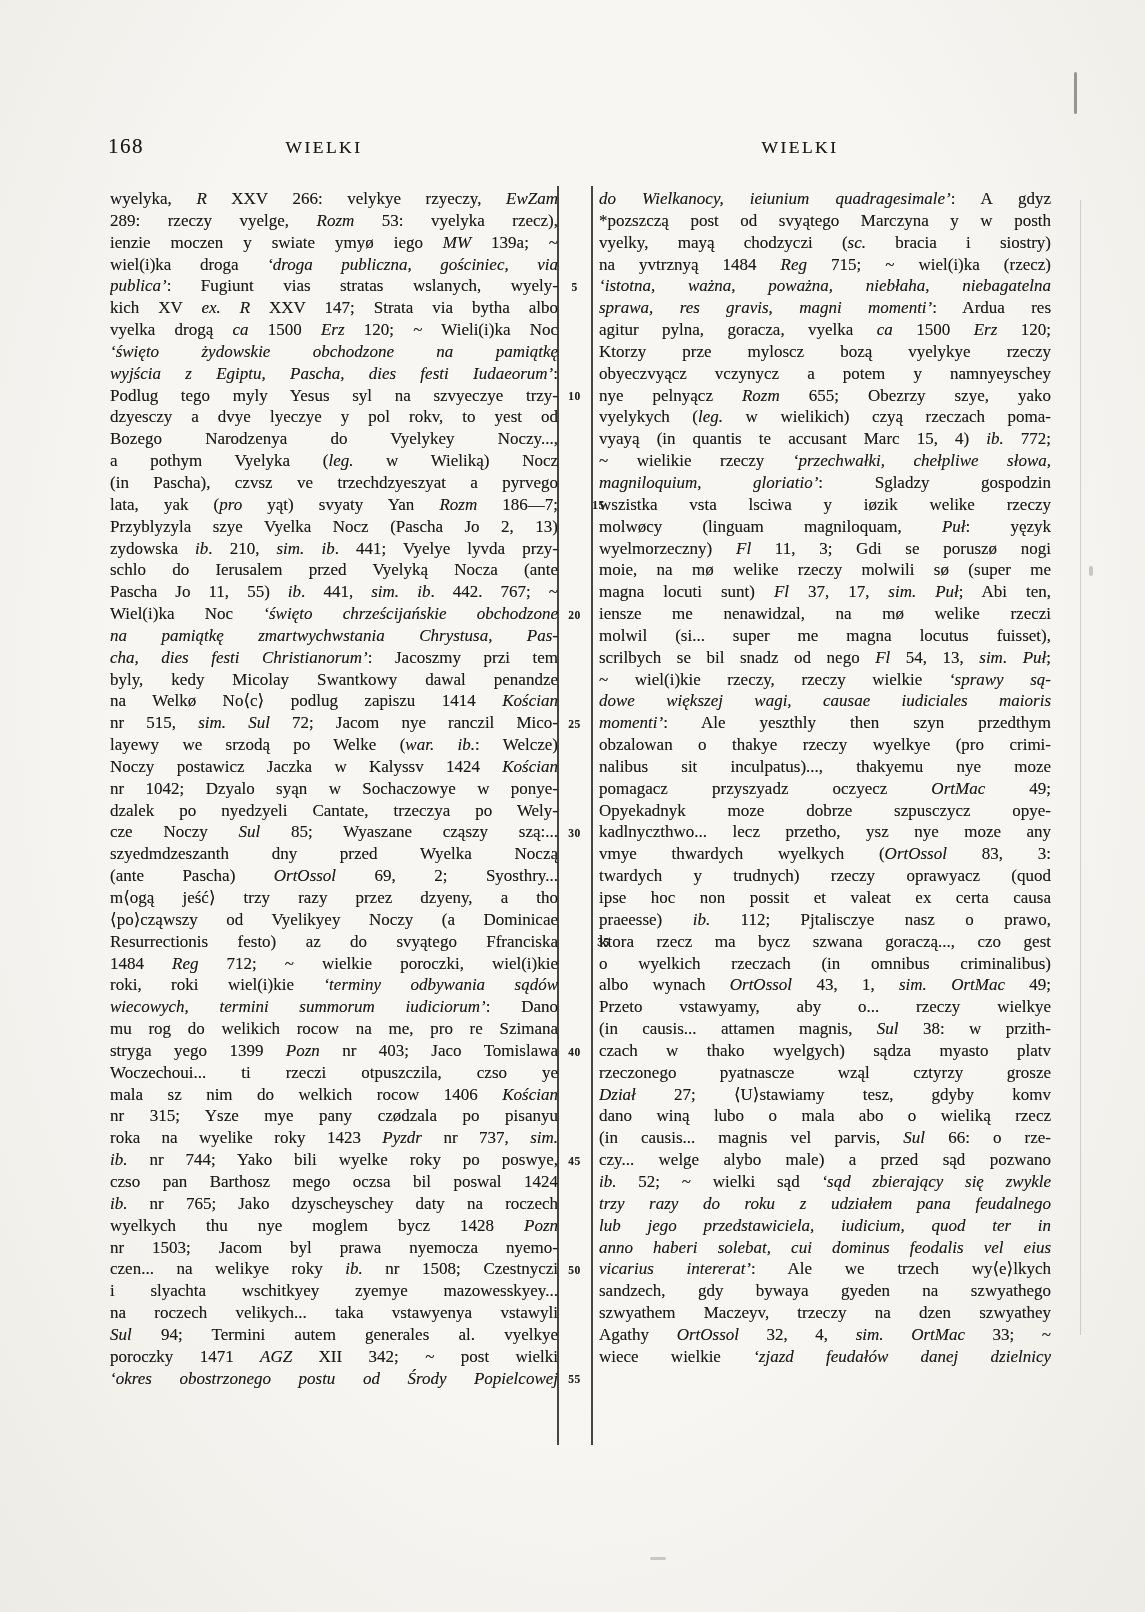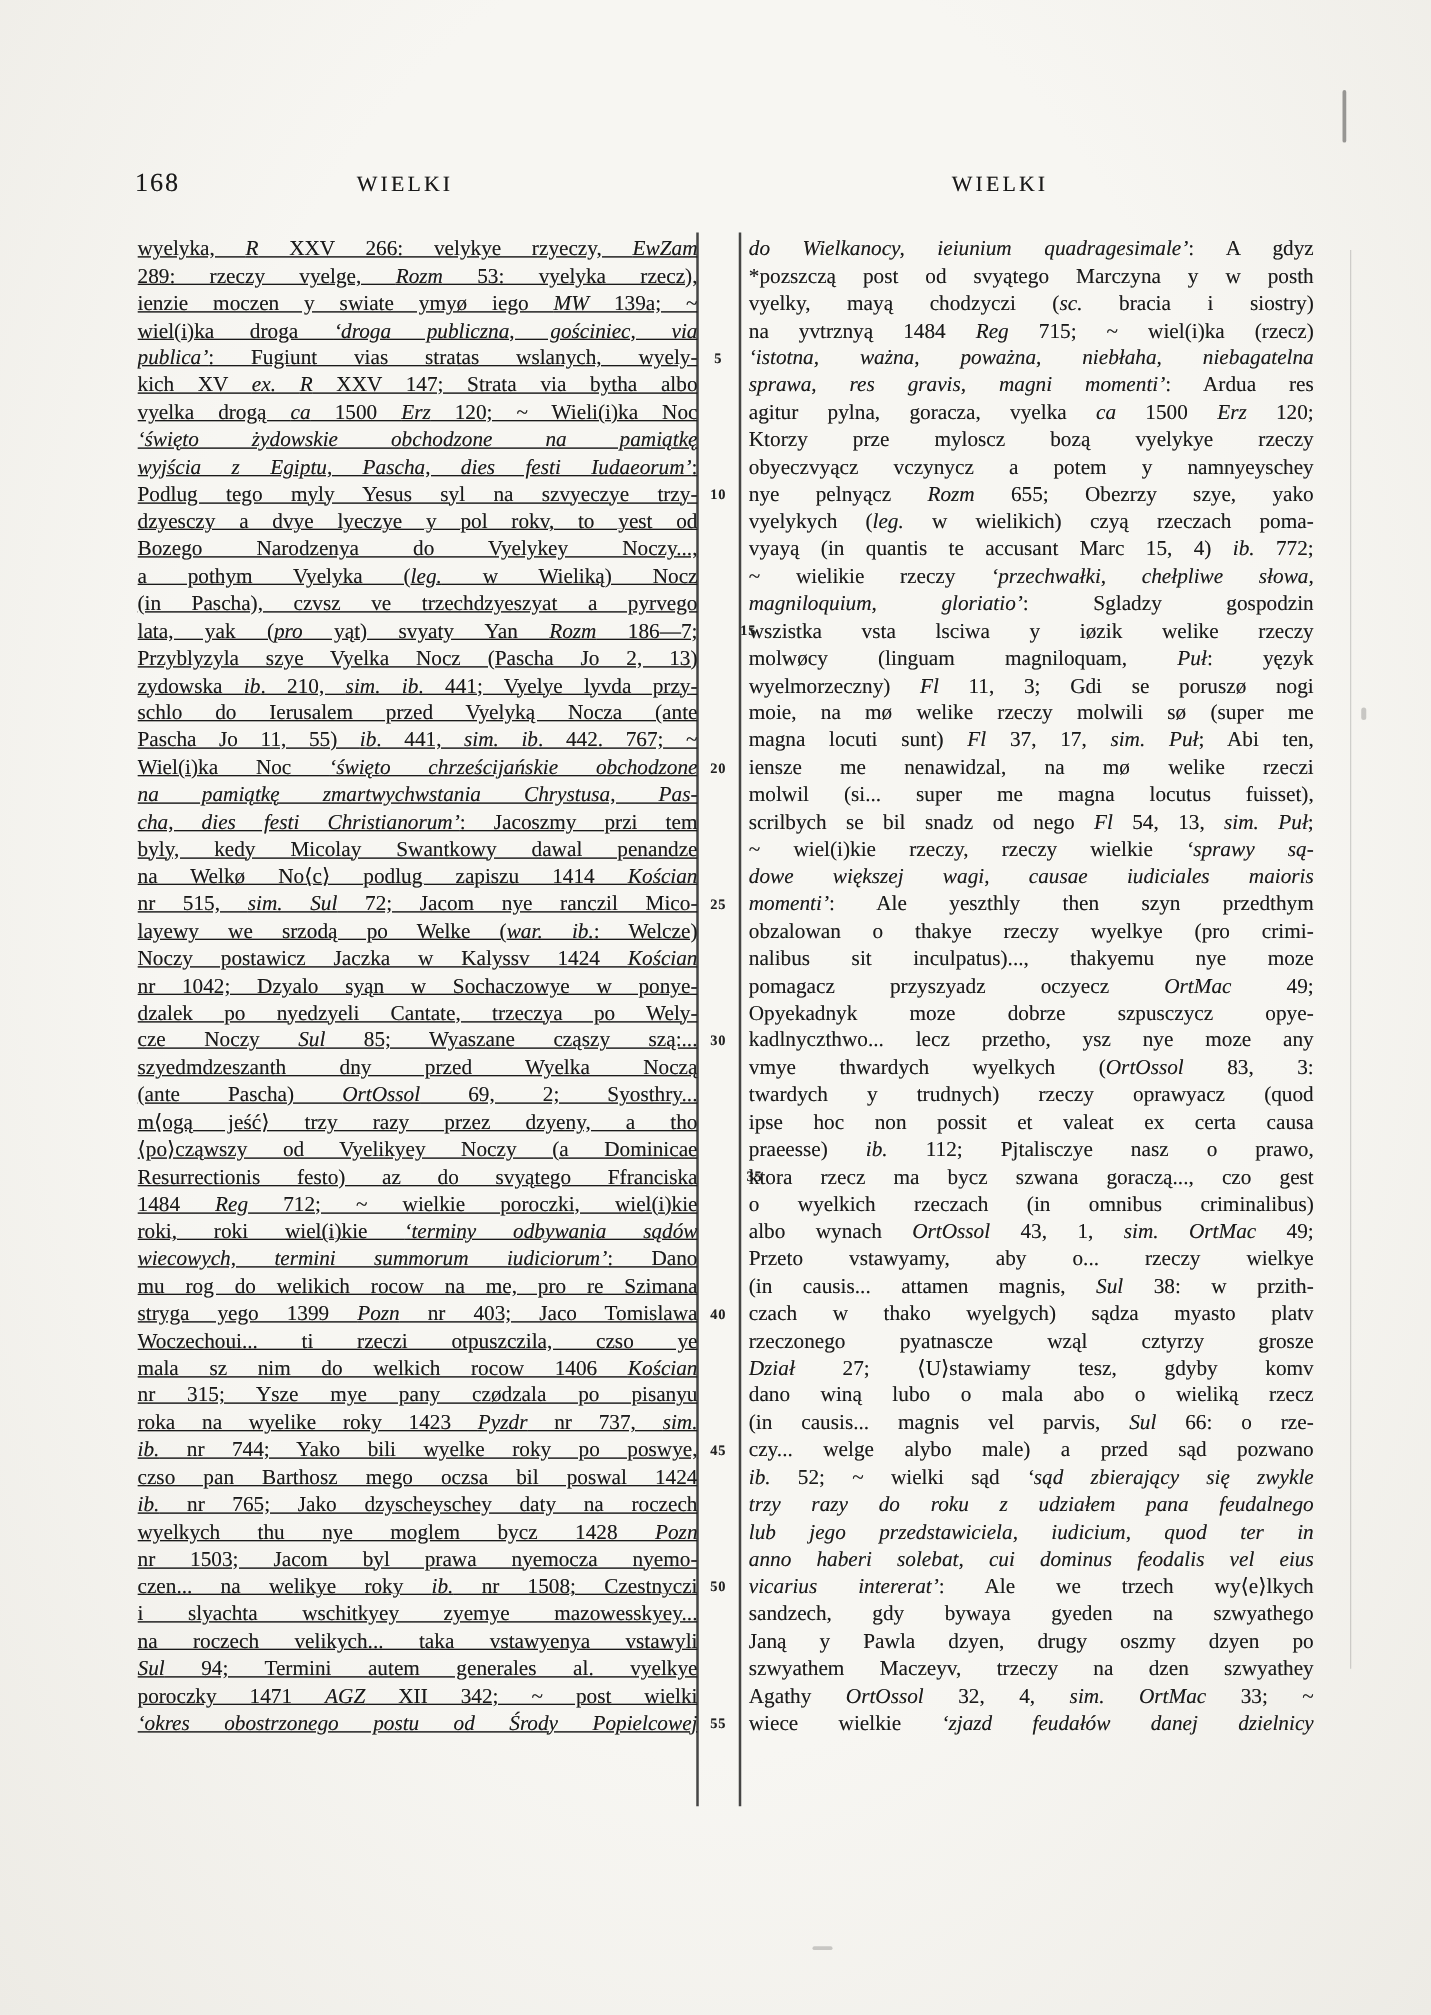--- a/index.html
+++ b/index.html
@@ -17,21 +17,21 @@
     text-align:center;
   }
   .head{
     position:absolute;top:137px;transform:translateX(-50%);
     font-weight:400;font-size:17.5px;letter-spacing:2.5px;
     text-shadow:0 0 .5px rgba(0,0,0,.45);
   }
   .head-left{left:324px;}
   .head-right{left:800px;}
   .col{position:absolute;top:188px;}
-  .col-left{left:110px;width:448px;text-decoration:underline;}
+  .col-left{left:110px;width:448px;}
   .col-right{left:599px;width:452px;}
   .line{
     height:21.85px;line-height:21.85px;font-size:17px;
     text-align:justify;text-align-last:justify;
     overflow:hidden;
     text-shadow:0 0 .5px rgba(0,0,0,.4);
   }
   .line i{font-style:italic;}
   .rule{position:absolute;top:186px;width:1.5px;height:1259px;background:rgba(30,30,30,.82);}
   .rule-left{left:557px;}
@@ -174,21 +174,20 @@
       <div class="line"><i>Dział</i> 27; ⟨U⟩stawiamy tesz, gdyby komv</div>
       <div class="line">dano winą lubo o mala abo o wieliką rzecz</div>
       <div class="line">(in causis... magnis vel parvis, <i>Sul</i> 66: o rze-</div>
       <div class="line">czy... welge alybo male) a przed sąd pozwano</div>
       <div class="line"><i>ib.</i> 52; ~ wielki sąd <i>‘sąd zbierający się zwykle</i></div>
       <div class="line"><i>trzy razy do roku z udziałem pana feudalnego</i></div>
       <div class="line"><i>lub jego przedstawiciela, iudicium, quod ter in</i></div>
       <div class="line"><i>anno haberi solebat, cui dominus feodalis vel eius</i></div>
       <div class="line"><i>vicarius intererat’</i>: Ale we trzech wy⟨e⟩lkych</div>
       <div class="line">sandzech, gdy bywaya gyeden na szwyathego</div>
-      <div class="line">Janą y Pawla dzyen, drugy oszmy dzyen po</div>
       <div class="line">szwyathem Maczeyv, trzeczy na dzen szwyathey</div>
       <div class="line">Agathy <i>OrtOssol</i> 32, 4, <i>sim.</i> <i>OrtMac</i> 33; ~</div>
       <div class="line">wiece wielkie <i>‘zjazd feudałów danej dzielnicy</i></div>
     </div>
 
   <div class="edge-line"></div>
   <div class="edge-tick"></div>
   <div class="edge-spot"></div>
   <div class="foot-dash"></div>
 </div>

